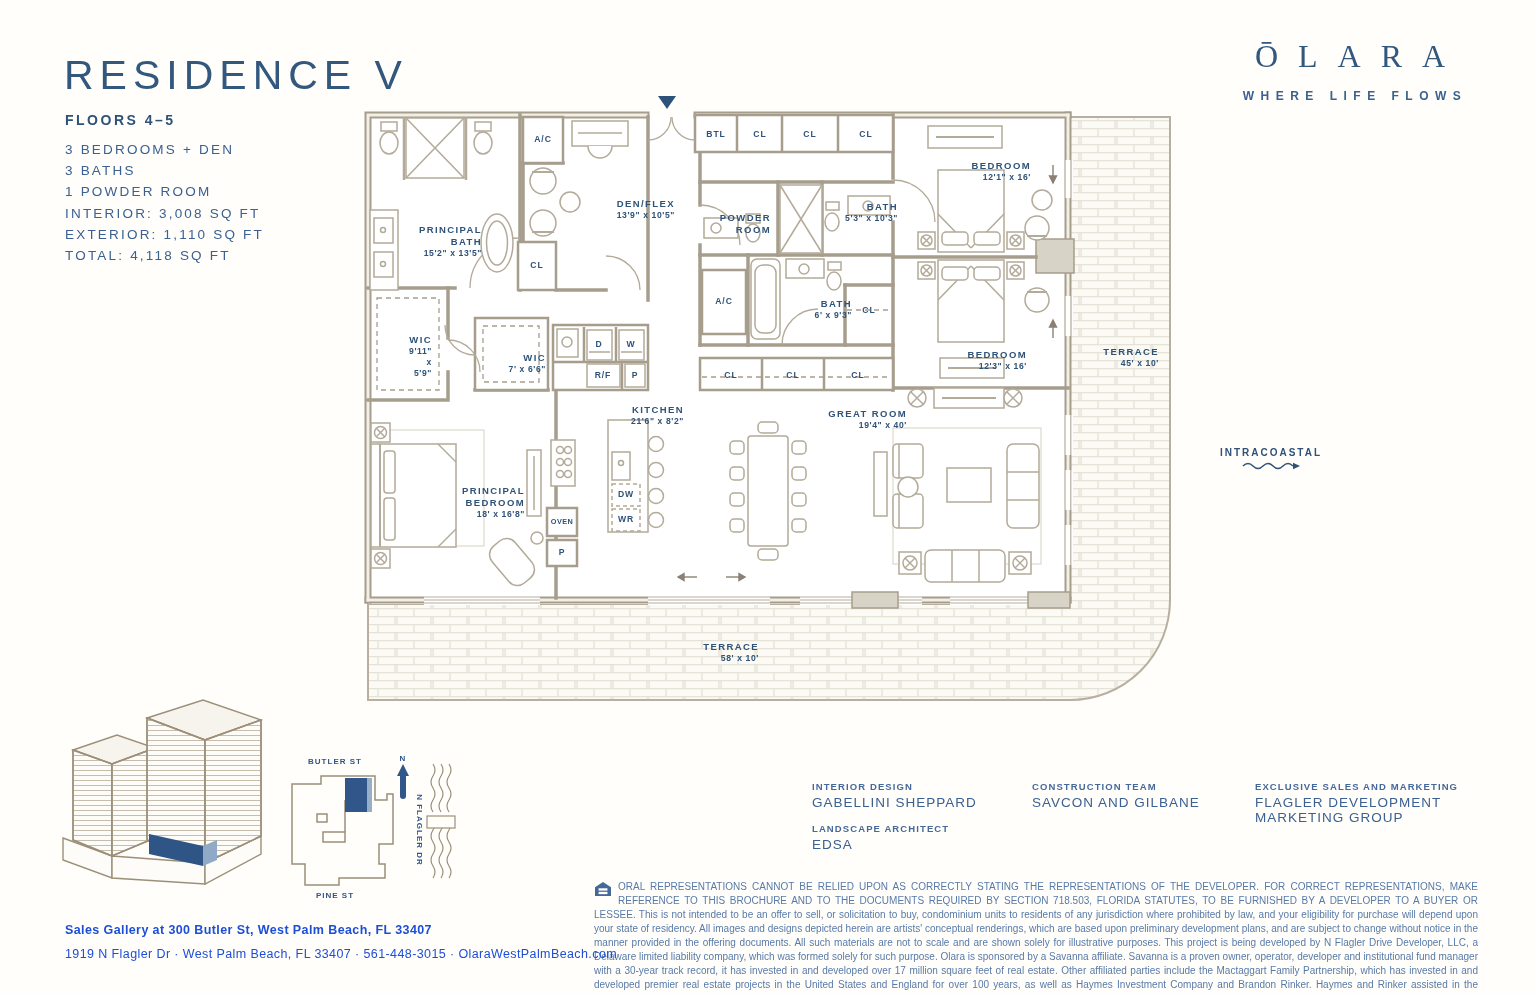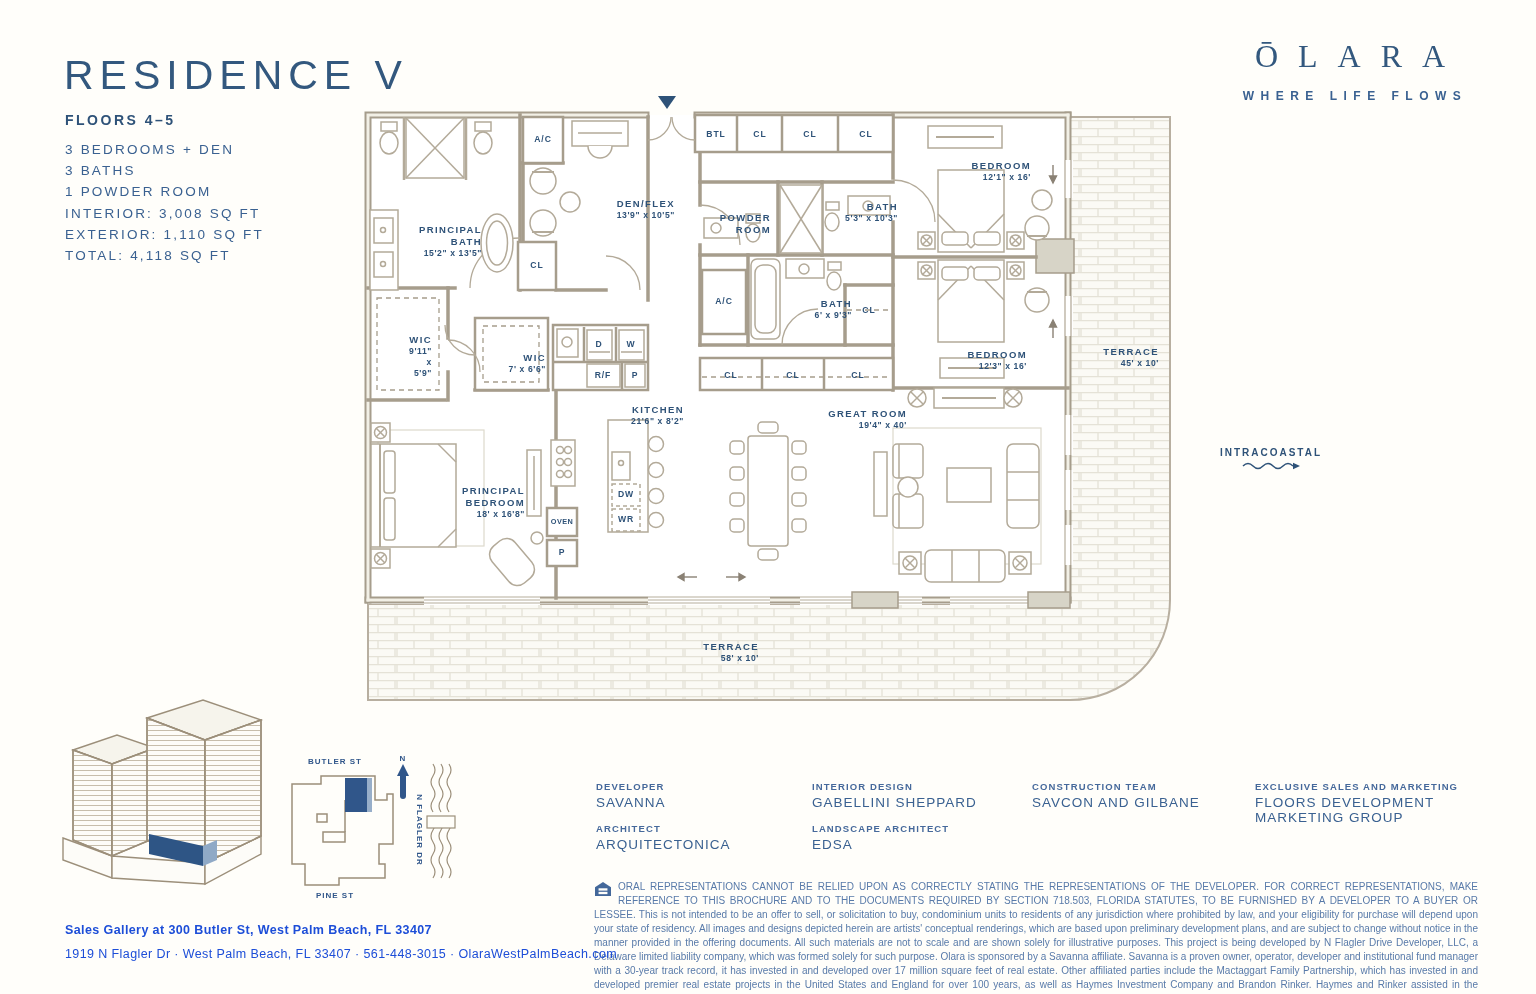--- a/index.html
+++ b/index.html
@@ -535,50 +535,40 @@
       <polygon points="114,24 120,12 126,24" fill="#30568a"></polygon>
     </g>
     <g fill="#30568a" font-size="8" font-weight="bold" letter-spacing="1">
       <text x="52" y="12" text-anchor="middle">BUTLER ST</text>
       <text x="52" y="146" text-anchor="middle">PINE ST</text>
       <text x="120" y="9" text-anchor="middle">N</text>
       <text x="134" y="78" text-anchor="middle" transform="rotate(90 134,78)">N FLAGLER DR</text>
     </g>
   </svg>
 
-  <div class="credit-col" style="left:596px">
-    <div class="credit-block">
-      <div class="credit-role">DEVELOPER</div>
-      <div class="credit-name">SAVANNA</div>
-    </div>
-    <div class="credit-block">
-      <div class="credit-role">ARCHITECT</div>
-      <div class="credit-name">ARQUITECTONICA</div>
-    </div>
-  </div>
   <div class="credit-col" style="left:1032px">
     <div class="credit-block">
       <div class="credit-role">CONSTRUCTION TEAM</div>
       <div class="credit-name">SAVCON AND GILBANE</div>
     </div>
   </div>
   <div class="credit-col" style="left:812px">
     <div class="credit-block">
       <div class="credit-role">INTERIOR DESIGN</div>
       <div class="credit-name">GABELLINI SHEPPARD</div>
     </div>
     <div class="credit-block">
       <div class="credit-role">LANDSCAPE ARCHITECT</div>
       <div class="credit-name">EDSA</div>
     </div>
   </div>
   <div class="credit-col" style="left:1255px;width:230px">
     <div class="credit-block">
       <div class="credit-role">EXCLUSIVE SALES AND MARKETING</div>
-      <div class="credit-name">FLOORS DEVELOPMENT MARKETING GROUP</div>
+      <div class="credit-name">FLAGLER DEVELOPMENT MARKETING GROUP</div>
     </div>
   </div>
 
   <div class="disclaimer">
     <svg class="eh" width="18" height="16" viewBox="0 0 20 18">
       <polygon points="10,1 19,7 19,17 1,17 1,7" fill="#44689a"></polygon>
       <rect x="5" y="8.2" width="10" height="2.6" fill="#fffefa"></rect>
       <rect x="5" y="12.2" width="10" height="2.6" fill="#fffefa"></rect>
     </svg>
     <span>ORAL REPRESENTATIONS CANNOT BE RELIED UPON AS CORRECTLY STATING THE REPRESENTATIONS OF THE DEVELOPER. FOR CORRECT REPRESENTATIONS, MAKE REFERENCE TO THIS BROCHURE AND TO THE DOCUMENTS REQUIRED BY SECTION 718.503, FLORIDA STATUTES, TO BE FURNISHED BY A DEVELOPER TO A BUYER OR LESSEE. This is not intended to be an offer to sell, or solicitation to buy, condominium units to residents of any jurisdiction where prohibited by law, and your eligibility for purchase will depend upon your state of residency. All images and designs depicted herein are artists' conceptual renderings, which are based upon preliminary development plans, and are subject to change without notice in the manner provided in the offering documents. All such materials are not to scale and are shown solely for illustrative purposes. This project is being developed by N Flagler Drive Developer, LLC, a Delaware limited liability company, which was formed solely for such purpose. Olara is sponsored by a Savanna affiliate. Savanna is a proven owner, operator, developer and institutional fund manager with a 30-year track record, it has invested in and developed over 17 million square feet of real estate. Other affiliated parties include the Mactaggart Family Partnership, which has invested in and developed premier real estate projects in the United States and England for over 100 years, as well as Haymes Investment Company and Brandon Rinker. Haymes and Rinker assisted in the acquisition of six of the eight parcels within the assemblage that became the Olara development site and served as development consultants as the site was assembled and the development vision was finalized. The principals of Haymes Investment Company have owned, operated and developed millions of square feet of commercial, residential and retail real estate in New York, Florida, and around the United States. Brandon Rinker has assembled some of the premier sites in the Palm Beaches. Brandon is now a principal at Savanna. This Condominium has been registered with the Massachusetts Board of Registration of Real Estate Brokers and Salespersons F-1277-01-01. THE COMPLETE OFFERING TERMS ARE IN A FLORIDA PROSPECTUS AVAILABLE FROM DEVELOPER. A CPS-12 APPLICATION HAS BEEN ACCEPTED IN NEW YORK AS FILE NO. CP22-0089.</span>

